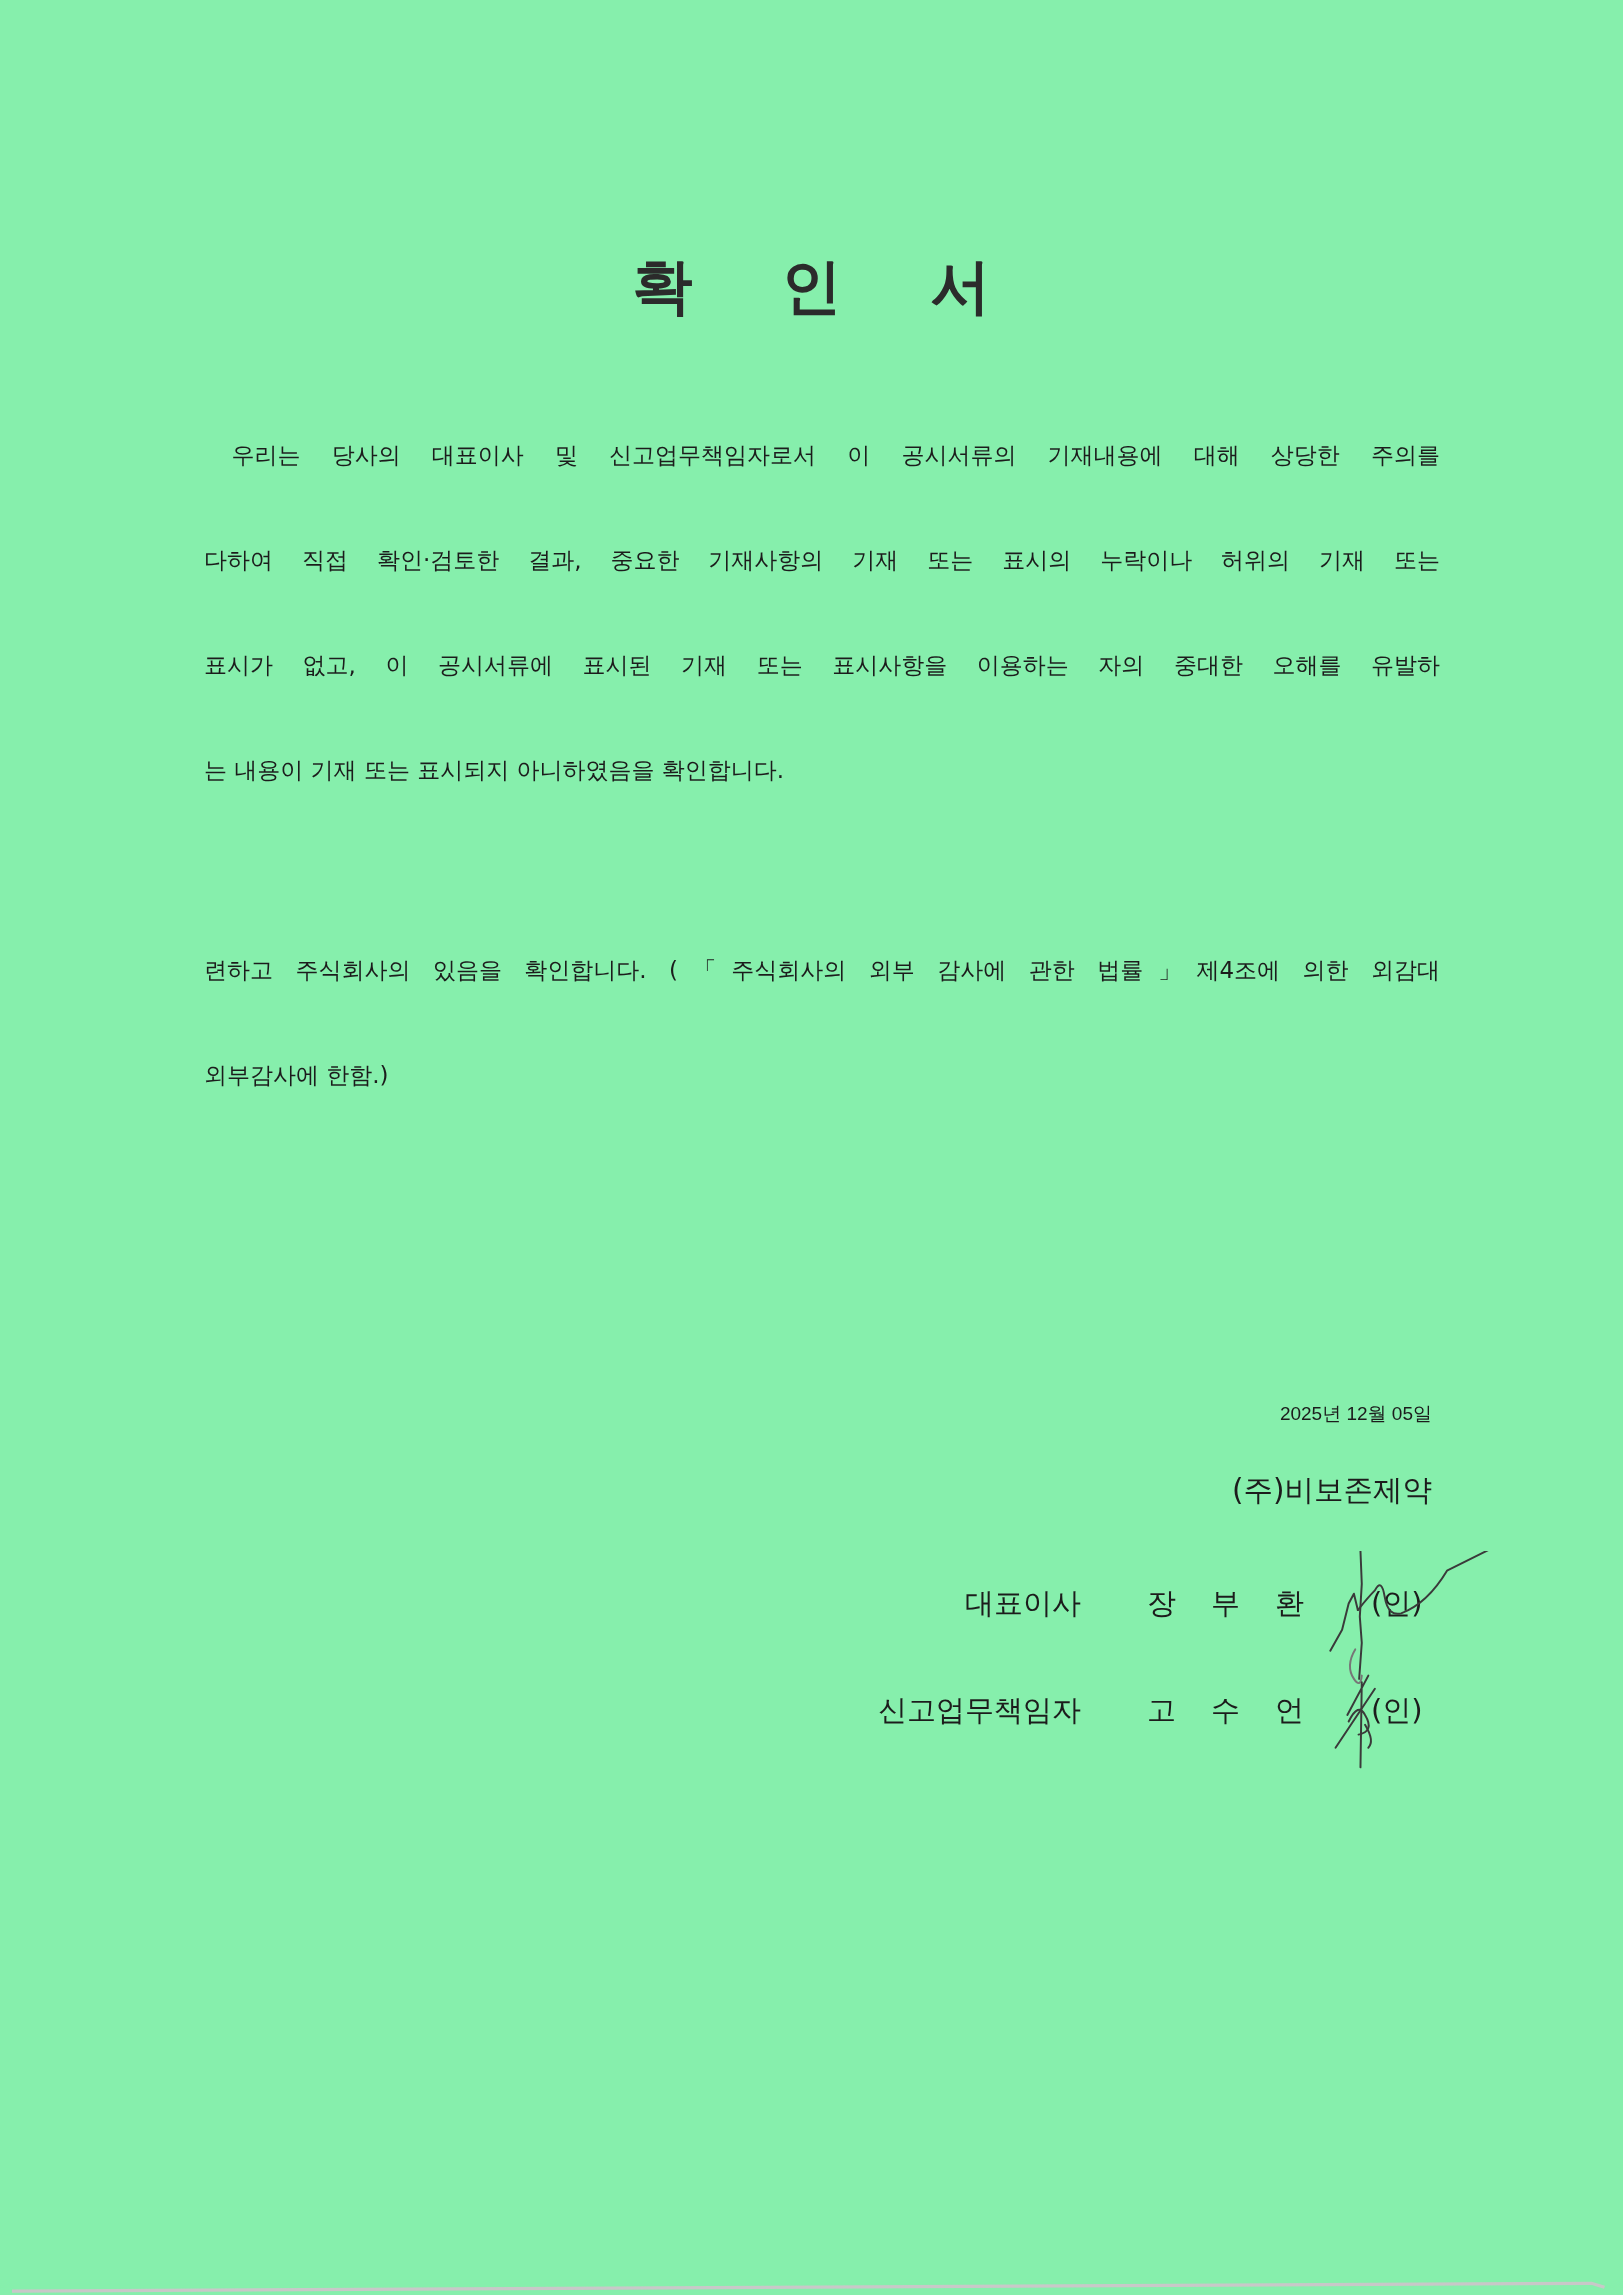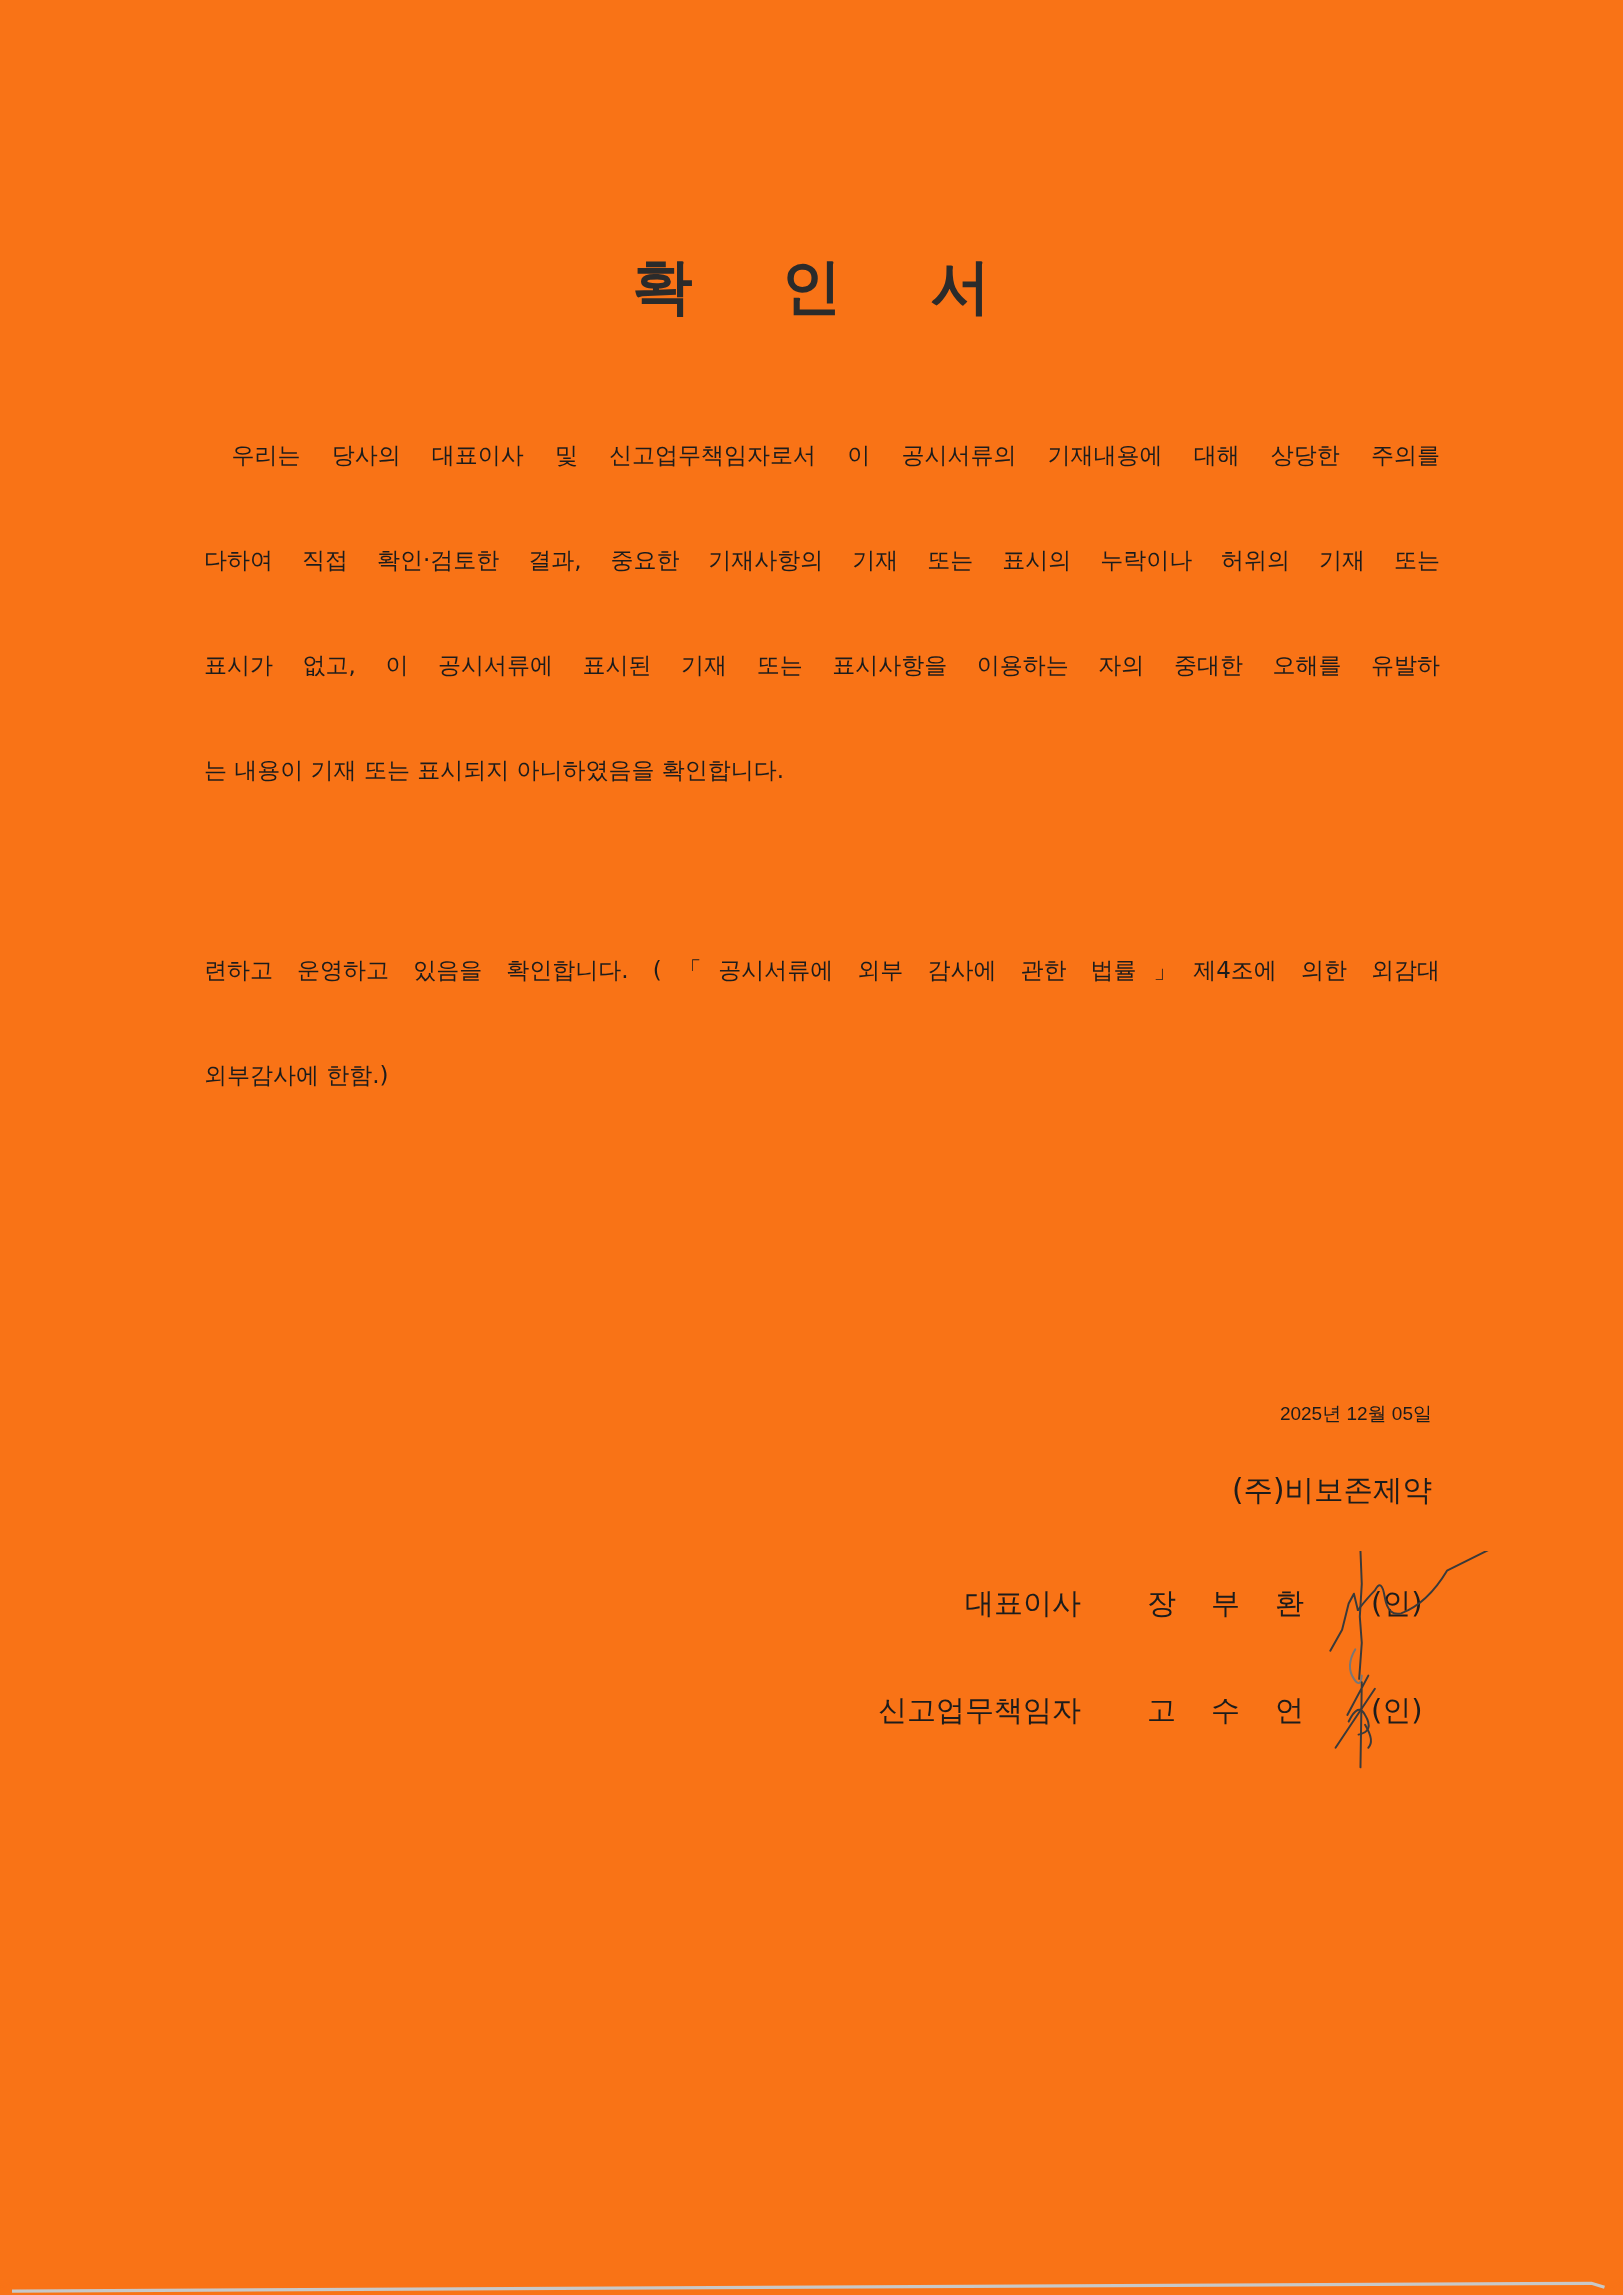--- a/index.html
+++ b/index.html
@@ -1,21 +1,21 @@
 <!DOCTYPE html>
 <html style="font-size:10.5px"><head>
 <meta charset="utf-8">
 <style>
   html, body { margin: 0; padding: 0; background: #ffffff; }
   body {
     width: 1623px; height: 2295px; position: relative; overflow: hidden;
     font-family: "DejaVu Sans", "Liberation Sans", sans-serif;
     color: #1a1a1a;
   }
-  .page { position: absolute; inset: 0; background: #f97316; }
+  .page { position: absolute; inset: 0; background: #86efac; }
   .title {
     position: absolute; top: 247px; left: 0; width: 1623px; text-align: center;
     font-size: 60px; font-weight: bold; color: #2b2b2b; letter-spacing: 0;
   }
   .title span { display: inline-block; margin: 0 34px; }
   .para {
     position: absolute; left: 204px; width: 1236px;
     font-size: 23px; line-height: 105px; color: #1c1c1c;
     text-align: justify; text-align-last: left;
   }
@@ -53,21 +53,21 @@
   </div>
 
   <div class="para para1">
     <span class="line indent">우리는 당사의 대표이사 및 신고업무책임자로서 이 공시서류의 기재내용에 대해 상당한 주의를</span>
     <span class="line">다하여 직접 확인·검토한 결과, 중요한 기재사항의 기재 또는 표시의 누락이나 허위의 기재 또는</span>
     <span class="line">표시가 없고, 이 공시서류에 표시된 기재 또는 표시사항을 이용하는 자의 중대한 오해를 유발하</span>
     <span class="line last">는 내용이 기재 또는 표시되지 아니하였음을 확인합니다.</span>
   </div>
 
   <div class="para para2">
-    <span class="line">련하고 운영하고 있음을 확인합니다. (「공시서류에 외부 감사에 관한 법률」제4조에 의한 외감대</span>
+    <span class="line">련하고 주식회사의 있음을 확인합니다. (「주식회사의 외부 감사에 관한 법률」제4조에 의한 외감대</span>
     <span class="line last">외부감사에 한함.)</span>
   </div>
 
   <div class="date">2025년 12월 05일</div>
   <div class="company">(주)비보존제약</div>
 
   <div class="sig-row row1" style="left:0;width:1623px;">
     <div class="sig-role-wrap">
         <span class="role">대표이사</span>
       </div>

